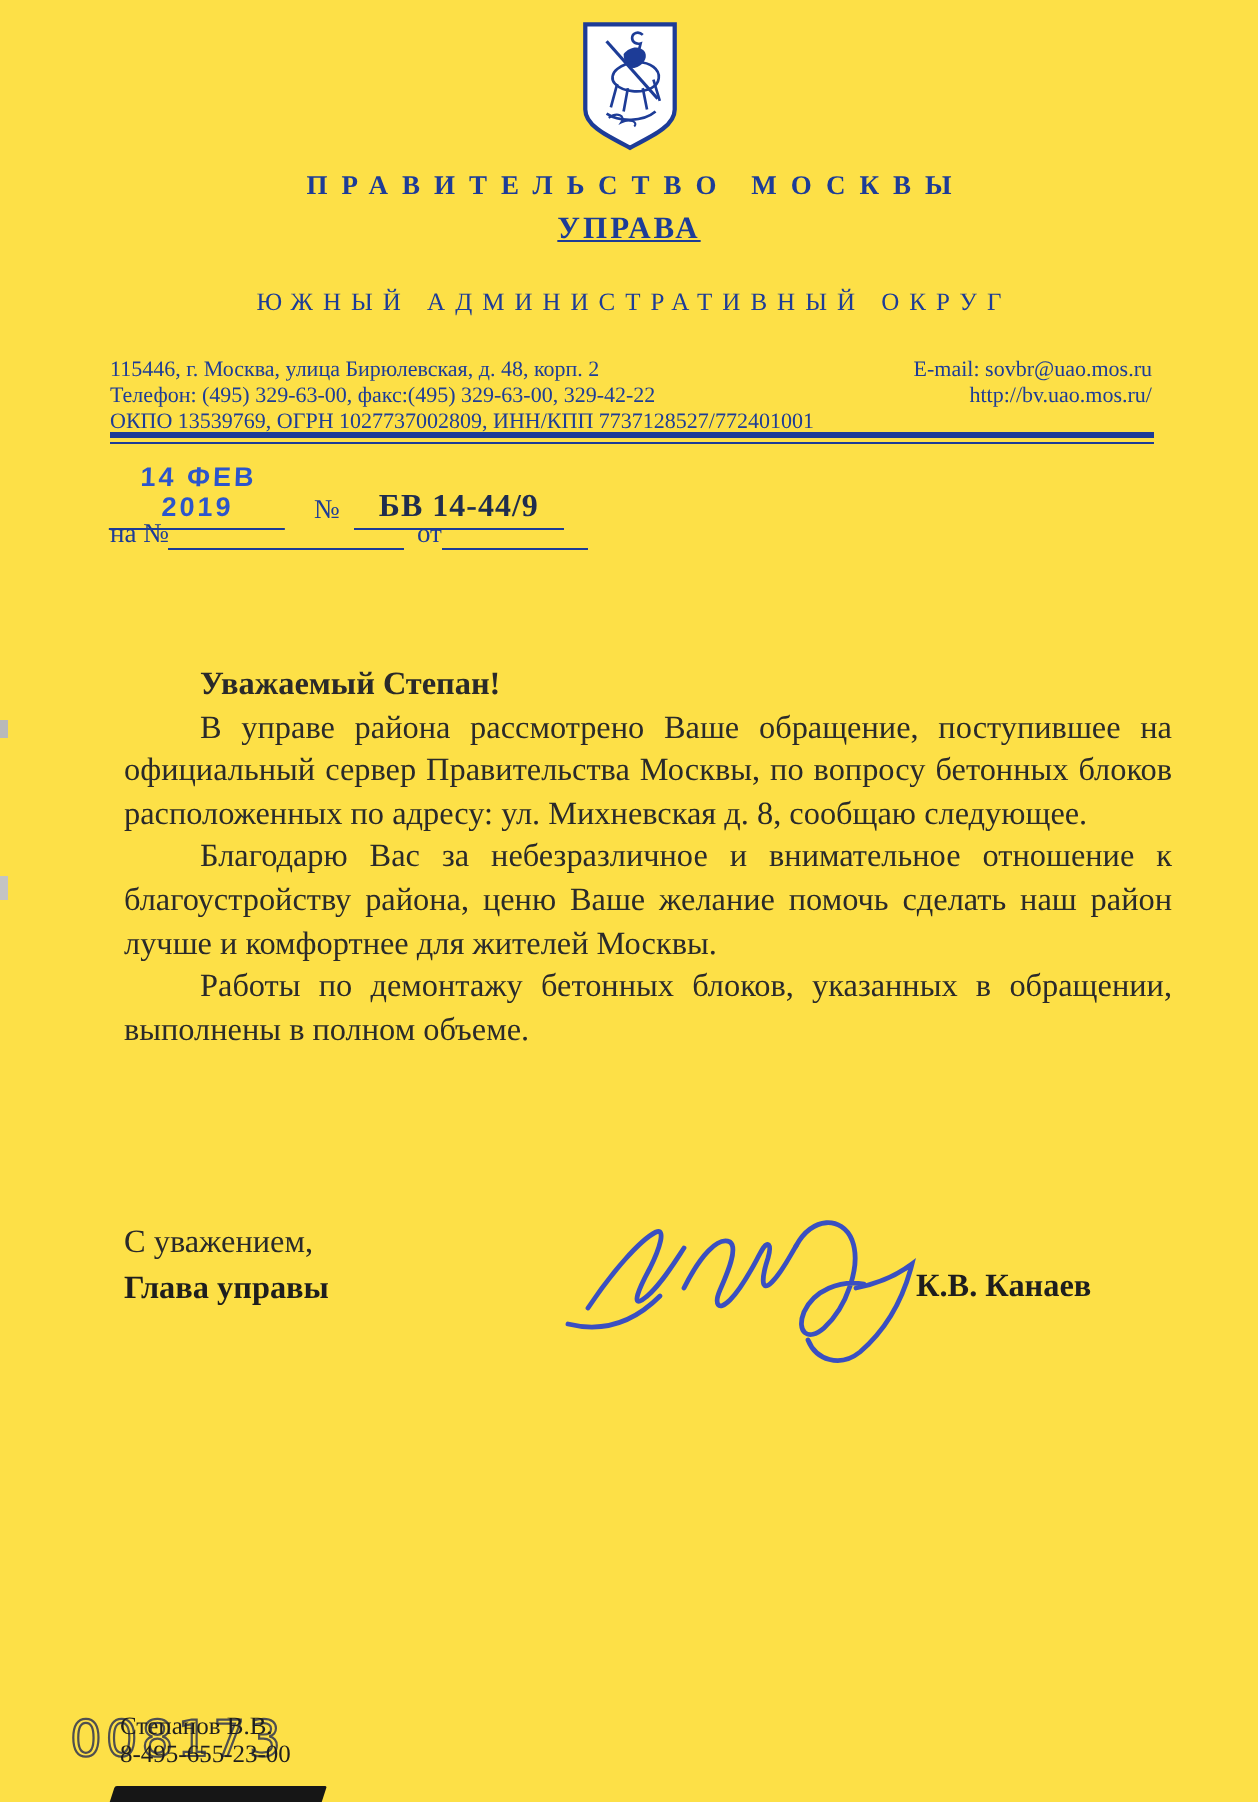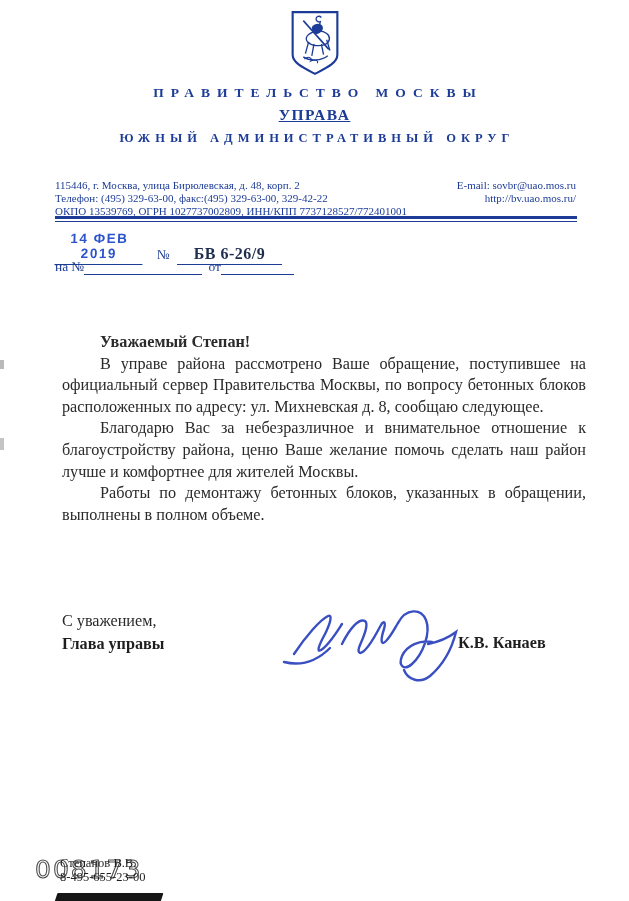--- a/index.html
+++ b/index.html
@@ -1,31 +1,31 @@
 <!DOCTYPE html>
 <html><head>
 <meta charset="utf-8">
 <style>
   html,body{margin:0;padding:0;}
   body{background:#e8e8e8;font-family:"Liberation Serif", serif;}
   .page{
     position:relative;
     width:629px;height:901px;
     margin:0 auto;
-    background:#ffffff;
+    background:#fde047;
     overflow:hidden;
     color:#262626;
   }
   
   .letterhead{position:absolute;top:10px;left:0;right:0;text-align:center;color:#1d3c97;}
   .coat{display:block;margin:0 auto;width:54px;height:66px;}
   .gov-line{margin-top:9px;font-size:13.5px;font-weight:bold;letter-spacing:7px;padding-left:7px;}
   .org-line1{margin-top:5px;font-size:15.5px;font-weight:bold;letter-spacing:1.5px;text-decoration:underline;}
   .org-line2{margin-top:2px;font-size:16.5px;font-weight:bold;letter-spacing:0.5px;}
-  .district-line{margin-top:7px;font-size:12.5px;font-weight:bold;letter-spacing:5px;padding-left:5px;}
+  .district-line{margin-top:20px;font-size:12.5px;font-weight:normal;letter-spacing:5px;padding-left:5px;}
   
   .contacts{position:absolute;top:179px;left:55px;right:53px;display:flex;justify-content:space-between;color:#1d3c97;font-size:11px;line-height:13.2px;}
   .contacts .right{text-align:right;}
   
   .rule{position:absolute;top:216px;left:55px;right:52px;}
   .rule .thick{height:3px;background:#1d3c97;}
   .rule .thin{height:1.5px;background:#1d3c97;margin-top:1.5px;}
   
   .ref-row{position:absolute;top:231px;left:55px;display:flex;align-items:flex-end;color:#1d3c97;}
   .date-stamp{
@@ -100,21 +100,21 @@
   </div>
 
   <div class="rule">
     <div class="thick"></div>
     <div class="thin"></div>
   </div>
 
   <div class="ref-row">
     <span class="date-stamp">14 ФЕВ 2019</span>
     <span class="num-sign">№</span>
-    <span class="out-number">БВ 6-26/9</span>
+    <span class="out-number">БВ 14-44/9</span>
   </div>
 
   <div class="reply-row">
     <span>на №</span>
     <span class="blank b1"></span>
     <span>от</span>
     <span class="blank b2"></span>
   </div>
 
   <div class="letter-body">

